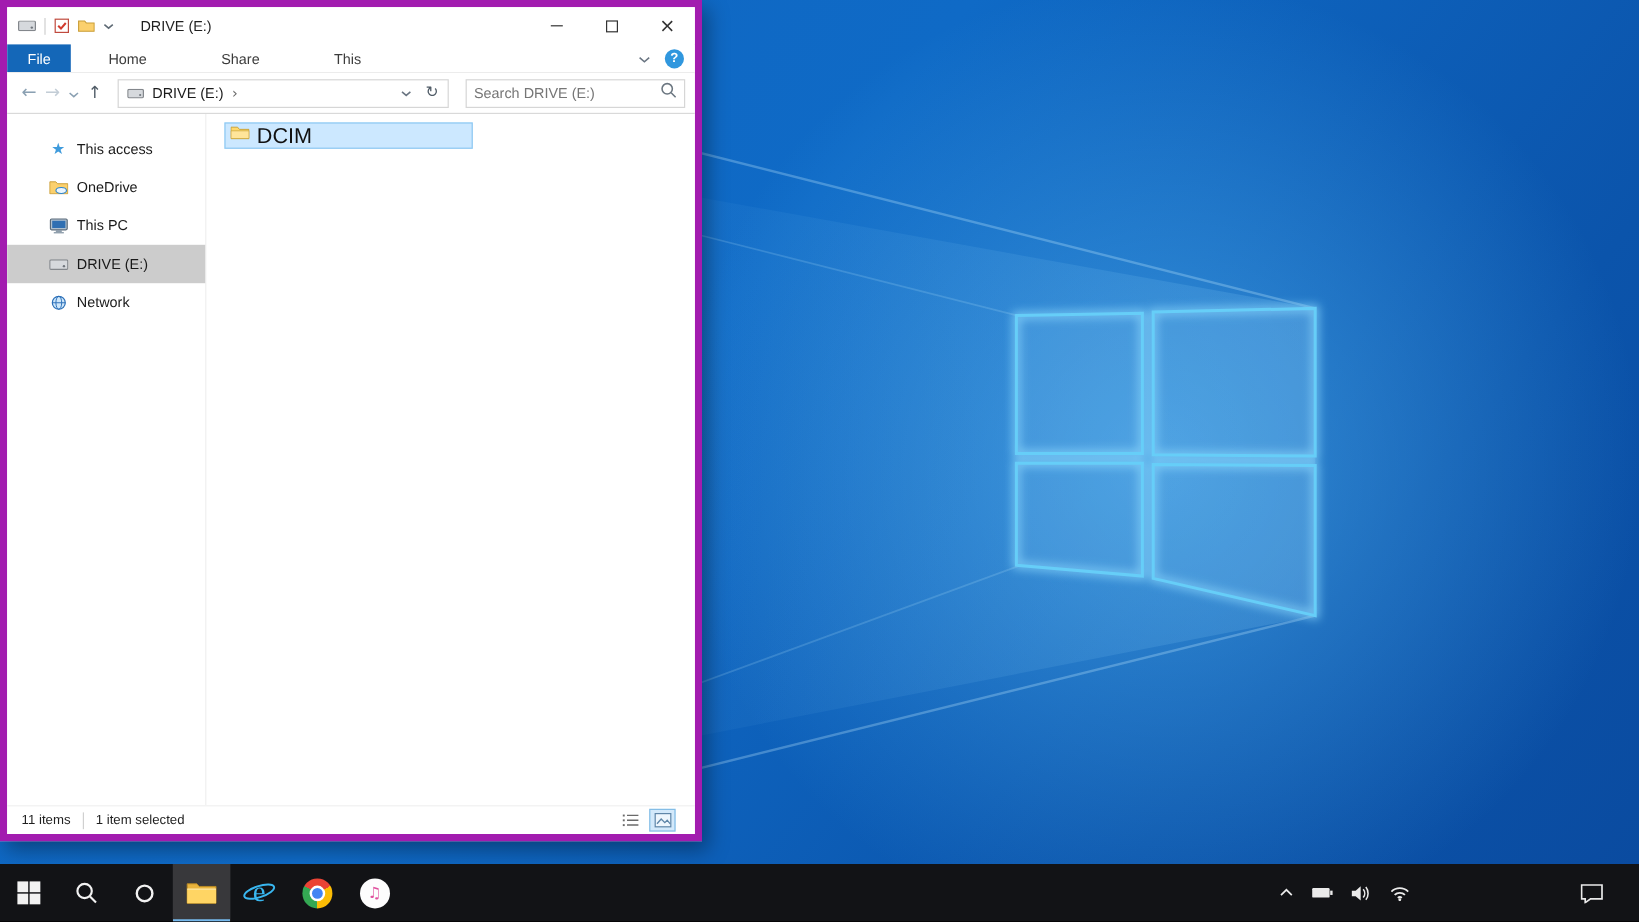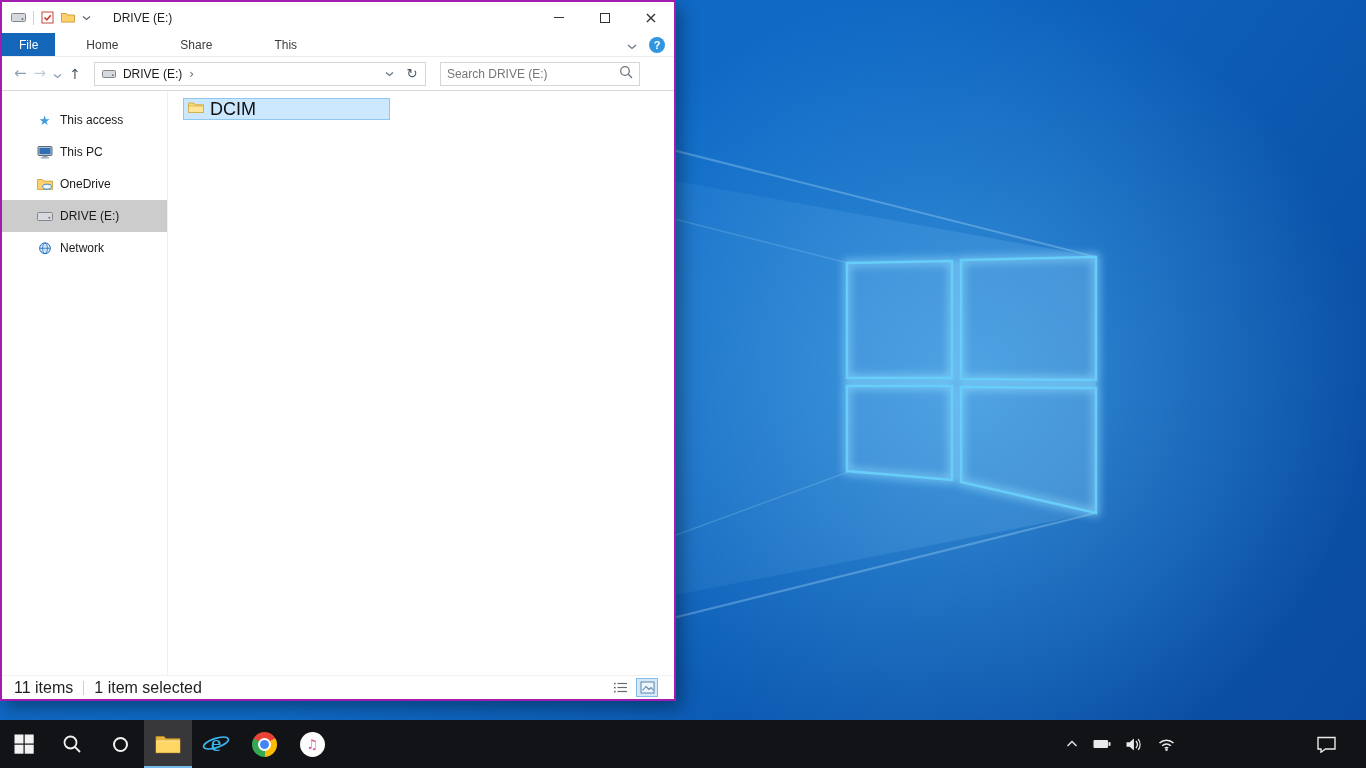--- a/index.html
+++ b/index.html
@@ -11,22 +11,22 @@
 
   
   .desktop { position:absolute; left:0; top:0; right:0; bottom:48px;
     background:
       radial-gradient(circle 560px at 965px 385px, rgba(96,198,255,0.50), rgba(96,198,255,0) 72%),
       linear-gradient(128deg, #1065c0 0%, #0f6ac6 42%, #0b54ab 78%, #0a4ba0 100%);
   }
   .wallpaper-svg { position:absolute; inset:0; width:100%; height:100%; }
 
   
-  .explorer { position:absolute; left:0; top:0; width:676px; height:701px; background:#fff;
-    border:2px solid #a21caf; box-shadow:5px 7px 16px rgba(0,0,0,0.35);
+  .explorer { position:absolute; left:0; top:0; width:585px; height:701px; background:#fff;
+    border:6px solid #a21caf; box-shadow:5px 7px 16px rgba(0,0,0,0.35);
     display:flex; flex-direction:column; }
 
   .titlebar { flex:0 0 31px; display:flex; align-items:center; background:#fff; }
   .qat { display:flex; align-items:center; gap:7px; padding-left:9px; }
   .qat-sep { width:1px; height:14px; background:#cfcfcf; }
   .qat-chevron { display:flex; align-items:center; }
   .title-text { margin-left:22px; font-size:12px; color:#1f1f1f; white-space:nowrap; }
   .win-controls { margin-left:auto; display:flex; height:100%; }
   .win-btn { width:46px; height:100%; display:flex; align-items:center; justify-content:center; cursor:default; }
   .min-glyph { width:10px; height:1px; background:#333; }
@@ -66,21 +66,21 @@
   .side-item.selected { background:#cccccc; }
   .side-ico { width:17px; display:flex; justify-content:center; align-items:center; }
   .star-glyph { color:#3f9bdc; font-size:13px; line-height:1; }
 
   .content { flex:1; padding:7px 0 0 15px; }
   .file-tile { width:207px; height:22px; display:flex; align-items:center; gap:6px;
     padding:0 4px; background:#cce8ff; border:1px solid #8ec8f2; cursor:default; }
   .file-name { font-size:18px; color:#111; }
 
   .statusbar { flex:0 0 24px; display:flex; align-items:center; padding:0 10px 0 12px;
-    font-size:16px; color:#1f1f1f; gap:10px; border-top:1px solid #f0f0f0; background:#fff; }
+    font-size:11px; color:#1f1f1f; gap:10px; border-top:1px solid #f0f0f0; background:#fff; }
   .status-sep { width:1px; height:14px; background:#d0d0d0; }
   .view-toggles { margin-left:auto; display:flex; gap:5px; margin-right:6px; }
   .view-btn { width:22px; height:19px; display:flex; align-items:center; justify-content:center;
     border:1px solid transparent; }
   .view-btn.active { background:#d3e9fb; border-color:#84bde6; }
 
   
   .taskbar { position:absolute; left:0; bottom:0; width:100%; height:48px; background:#121316;
     display:flex; align-items:stretch; z-index:5; }
   .tb-btn { width:48px; display:flex; align-items:center; justify-content:center; position:relative; }
@@ -238,38 +238,38 @@
 
         <div class="side-item">
           <span class="side-ico">
               <span class="star-glyph g">★</span>
             </span>
           <span>This access</span>
         </div>
 
         <div class="side-item">
           <span class="side-ico">
+            <svg width="16" height="12">
+                <path d="M0.5,1.5 h5 l1.5,1.6 h8.5 v8.4 h-15 z" fill="#fbd06d" stroke="#c99d36" stroke-width="0.8"></path>
+                <ellipse cx="10" cy="8.7" rx="4.4" ry="2.5" fill="#eaf5fe" stroke="#2a84d0" stroke-width="0.9"></ellipse>
+              </svg>
+          </span>
+          <span>OneDrive</span>
+        </div>
+
+        <div class="side-item">
+          <span class="side-ico">
             <svg width="16" height="14">
                 <rect x="1" y="1.5" width="14" height="9" rx="1" fill="#aebfce" stroke="#5b6b7a"></rect>
                 <rect x="2.5" y="3" width="11" height="6" fill="#2f6fb2"></rect>
                 <rect x="5.5" y="10.8" width="5" height="1.5" fill="#8a9aa8"></rect>
                 <rect x="3.8" y="12.4" width="8.4" height="1.1" fill="#8a9aa8"></rect>
               </svg>
           </span>
           <span>This PC</span>
-        </div>
-
-        <div class="side-item">
-          <span class="side-ico">
-            <svg width="16" height="12">
-                <path d="M0.5,1.5 h5 l1.5,1.6 h8.5 v8.4 h-15 z" fill="#fbd06d" stroke="#c99d36" stroke-width="0.8"></path>
-                <ellipse cx="10" cy="8.7" rx="4.4" ry="2.5" fill="#eaf5fe" stroke="#2a84d0" stroke-width="0.9"></ellipse>
-              </svg>
-          </span>
-          <span>OneDrive</span>
         </div>
 
         <div class="side-item selected">
           <span class="side-ico">
             <svg width="16" height="9">
                 <rect x="0.5" y="0.5" width="15" height="8" rx="1" fill="#d6d9dd" stroke="#83878c"></rect>
                 <circle cx="12.3" cy="5.8" r="1" fill="#6f757c"></circle>
               </svg>
           </span>
           <span>DRIVE (E:)</span>

